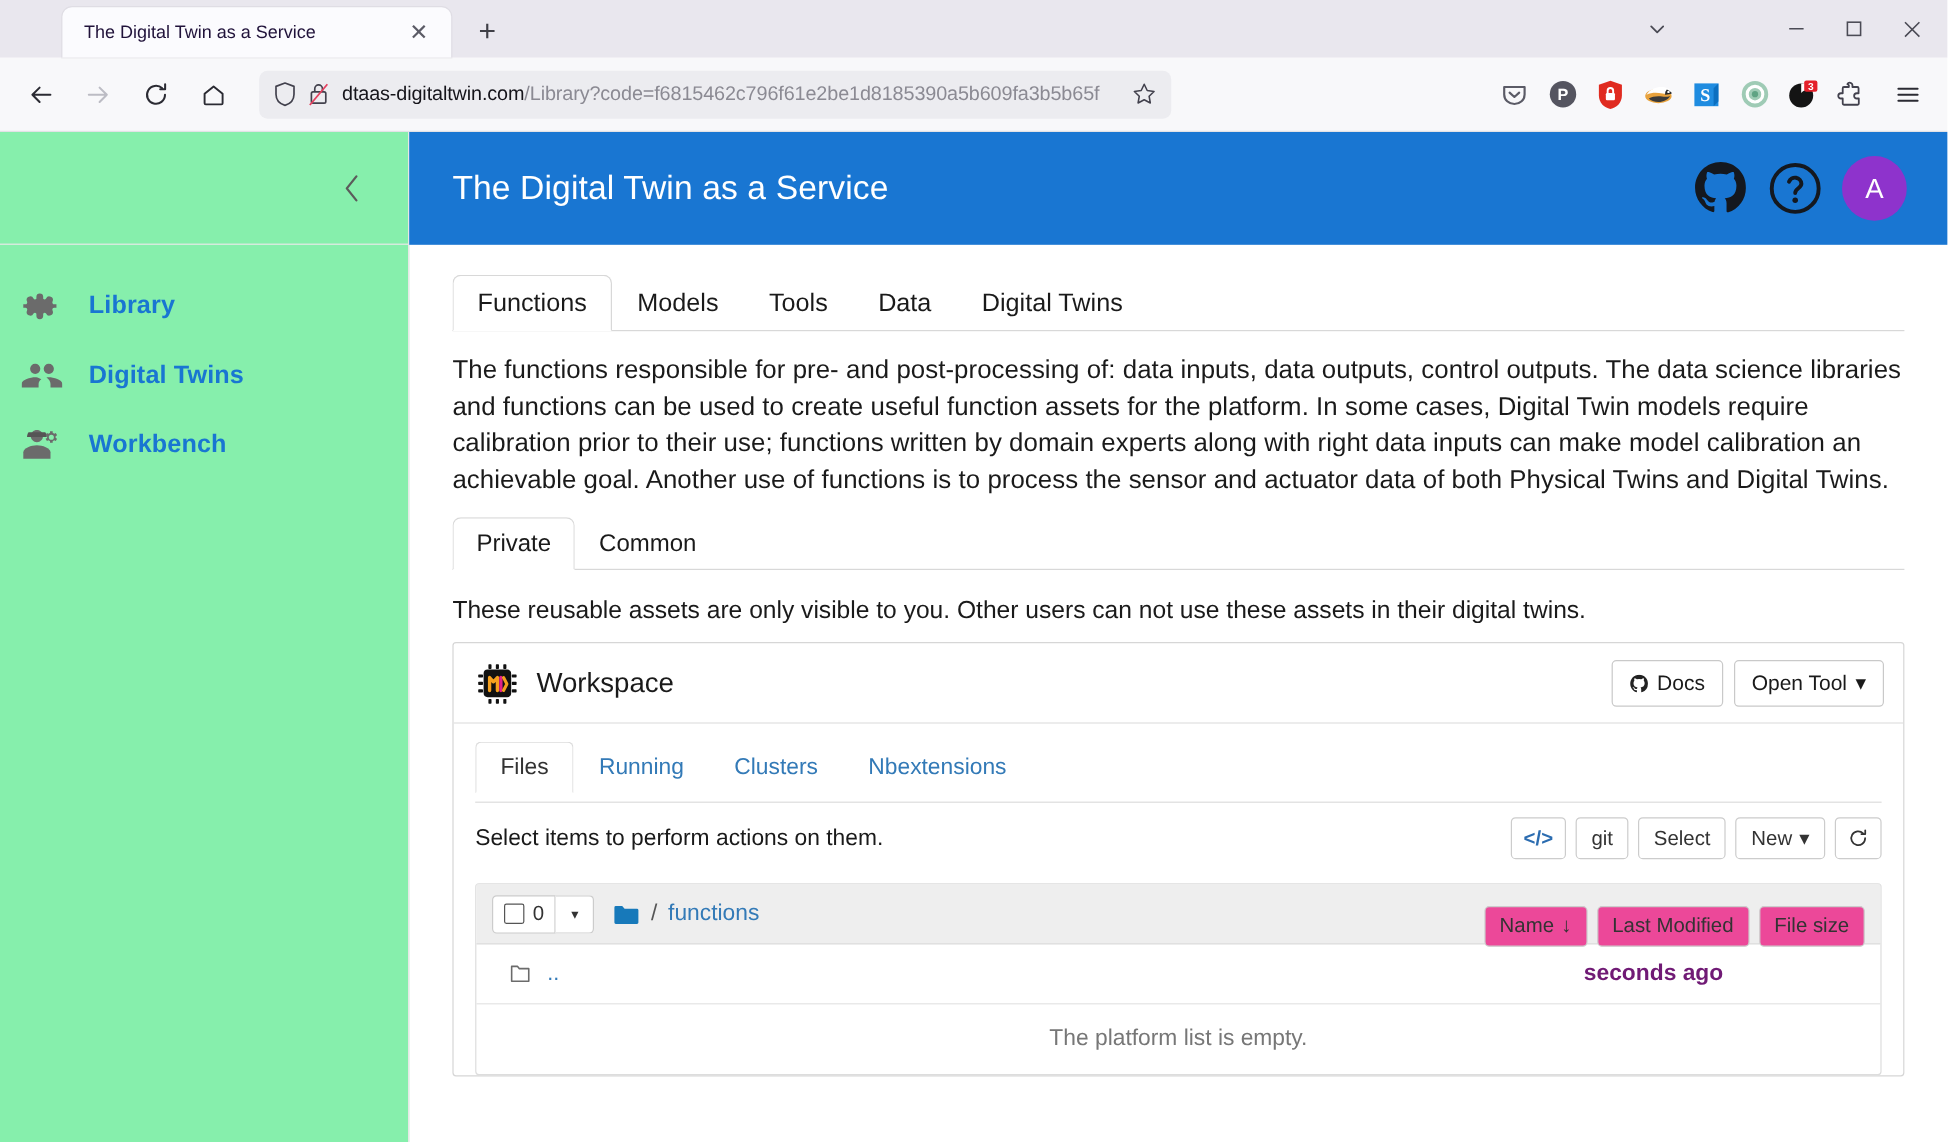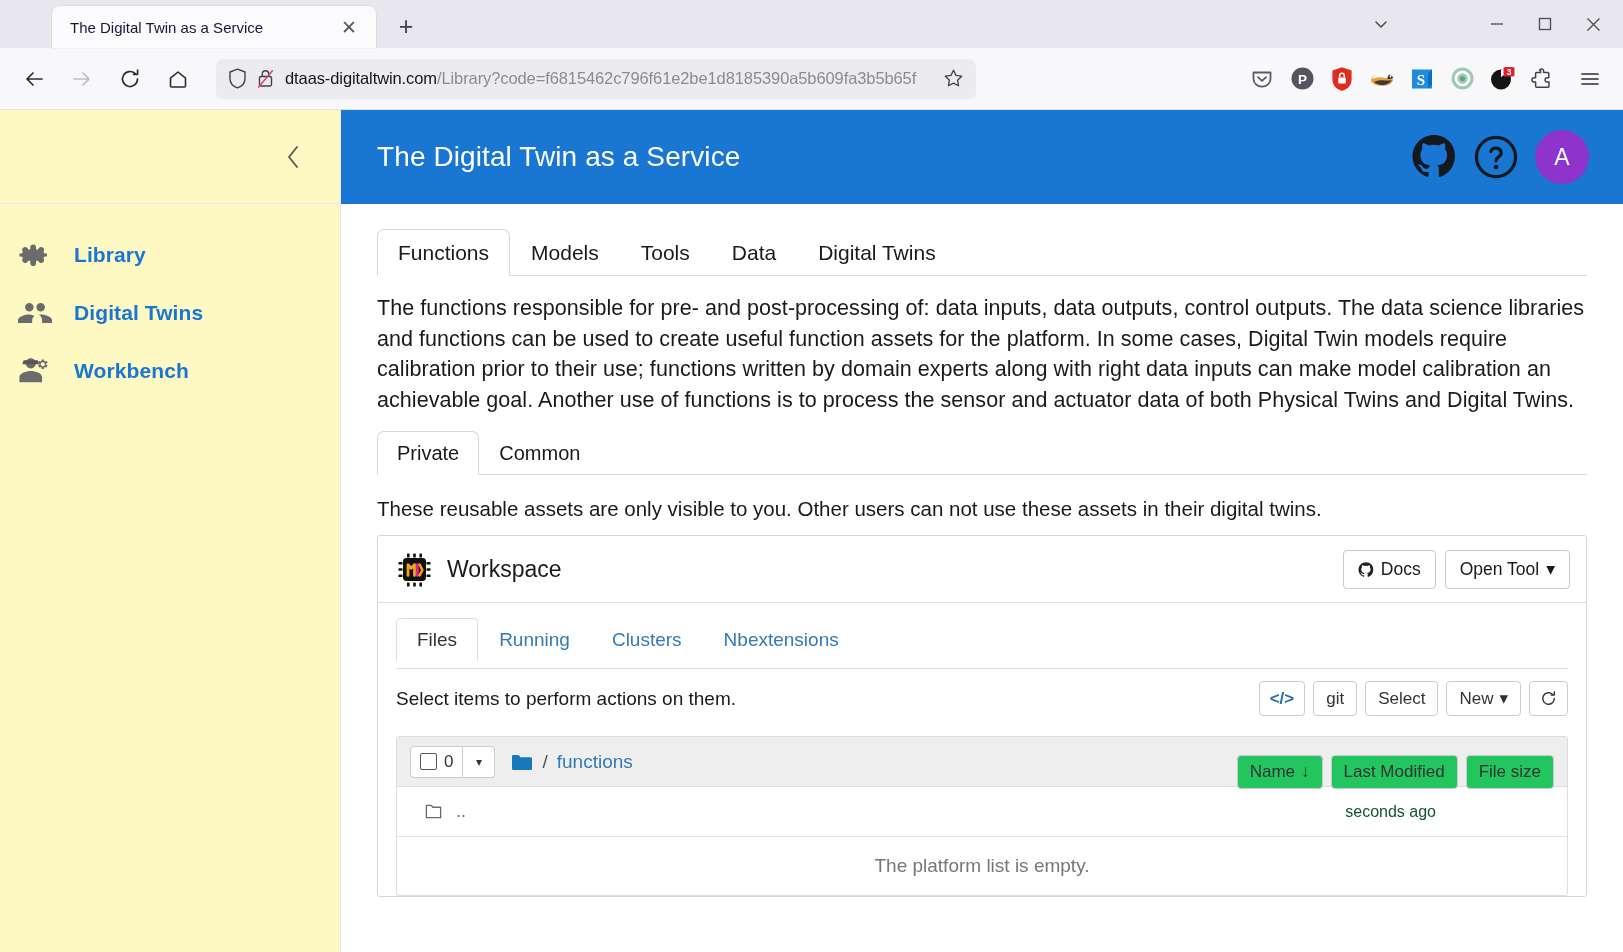--- a/index.html
+++ b/index.html
@@ -73,21 +73,21 @@
     width:34px; height:34px; display:flex; align-items:center; justify-content:center;
     cursor:pointer; position:relative; border-radius:5px;
   }
   .hamburger { width:38px; height:38px; display:flex; align-items:center; justify-content:center;
     cursor:pointer; margin-left:6px; color:#2b2b33; }
 
   
   .page { flex:1; display:flex; background:#fff; min-height:0; }
 
   .sidebar {
-    width:341px; flex:0 0 341px; background:#fef9c3; border-right:1px solid #e6e6e6;
+    width:341px; flex:0 0 341px; background:#86efac; border-right:1px solid #e6e6e6;
     display:flex; flex-direction:column;
   }
   .sidebar-top {
     height:94px; display:flex; align-items:center; justify-content:flex-end;
     padding-right:28px; border-bottom:1px solid #e9e9e9;
   }
   .collapse-btn {
     width:36px; height:36px; display:flex; align-items:center; justify-content:center;
     color:#5b5b5b; cursor:pointer; border-radius:50%;
   }
@@ -212,32 +212,32 @@
   .chk-count { font-size:17px; color:#333; }
   .chk-caret {
     border:1px solid #ccc; border-left:none; border-radius:0 4px 4px 0; background:#fff;
     display:flex; align-items:center; justify-content:center; width:32px; cursor:pointer;
   }
   .crumb { display:flex; align-items:center; margin-left:16px; gap:9px; }
   .crumb-sep { font-size:19px; color:#555; }
   .crumb-link { font-size:19px; color:#337ab7; cursor:pointer; }
   .fl-head-right { margin-left:auto; display:flex; align-items:stretch; gap:8px; }
   .sortbtn {
-    border:1px solid #ccc; background:#22c55e; border-radius:4px; font-size:17px;
+    border:1px solid #ccc; background:#ec4899; border-radius:4px; font-size:17px;
     color:#333; padding:6px 12px; cursor:pointer; display:flex; align-items:center; gap:6px;
     white-space:nowrap;
     margin-top:20px;
   }
   .fl-row {
     display:flex; align-items:center; padding:12px 13px; height:50px;
     border-bottom:1px solid #e4e4e4;
   }
   .fl-row-ico { width:46px; flex:0 0 46px; display:flex; justify-content:center; color:#666; }
   .fl-row-name { font-size:18px; color:#337ab7; cursor:pointer; }
-  .fl-row-time { margin-left:auto; font-size:16px; color:#14532d; padding-right:118px; }
+  .fl-row-time { margin-left:auto; font-size:19px; color:#701a75; padding-right:118px;font-weight:bold; }
   .fl-empty {
     text-align:center; font-size:19px; color:#777; padding:18px 0;
   }
   svg { display:block; }
 </style>
 </head>
 <body>
 
 <div class="browser">
 

